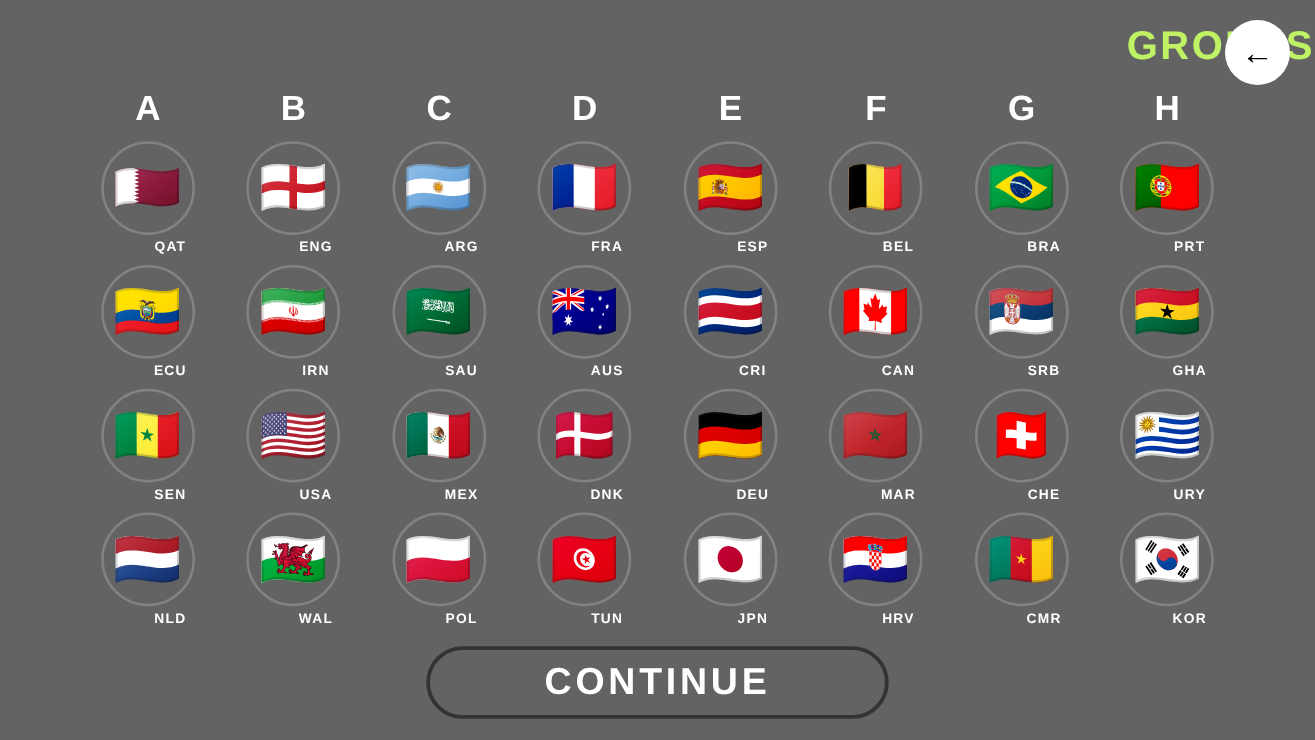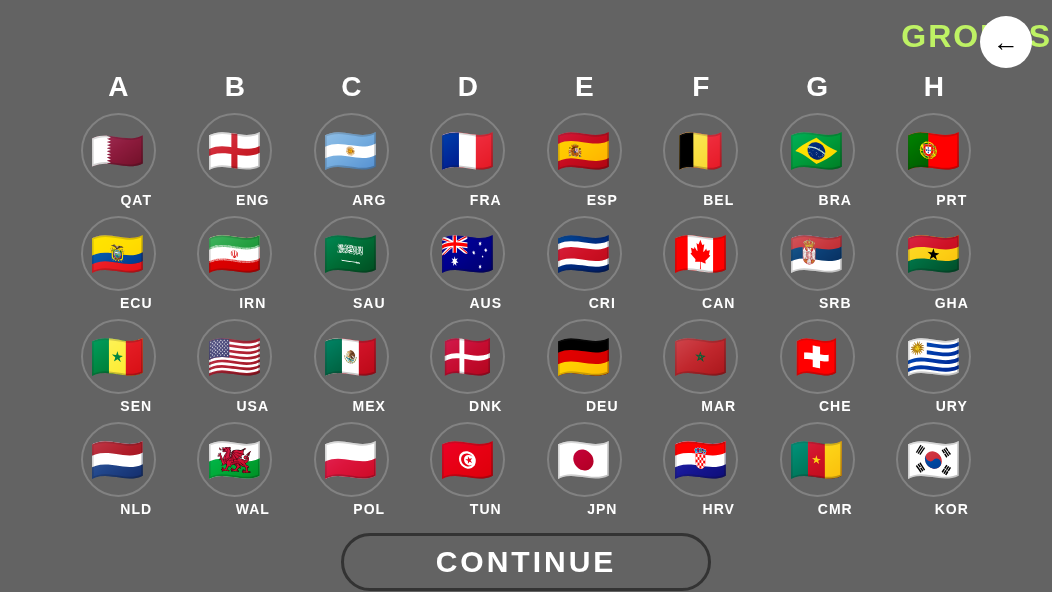--- a/index.html
+++ b/index.html
@@ -43,21 +43,21 @@
       height: 75px;
       border-radius: 50%;
       overflow: hidden;
       display: flex;
       align-items: center;
       justify-content: center;
       font-size: 40px;
       border: 2px solid rgba(255,255,255,0.2);
     }
     .country-label {
-      font-size: 14px;
+      font-size: 11px;
       font-weight: 900;
       color: white;
       margin-top: 4px;
       letter-spacing: 1px;
       margin-left: 36px;
     }
     .continue-btn {
       display: block;
       margin: 12px auto 0;
       width: 370px;

